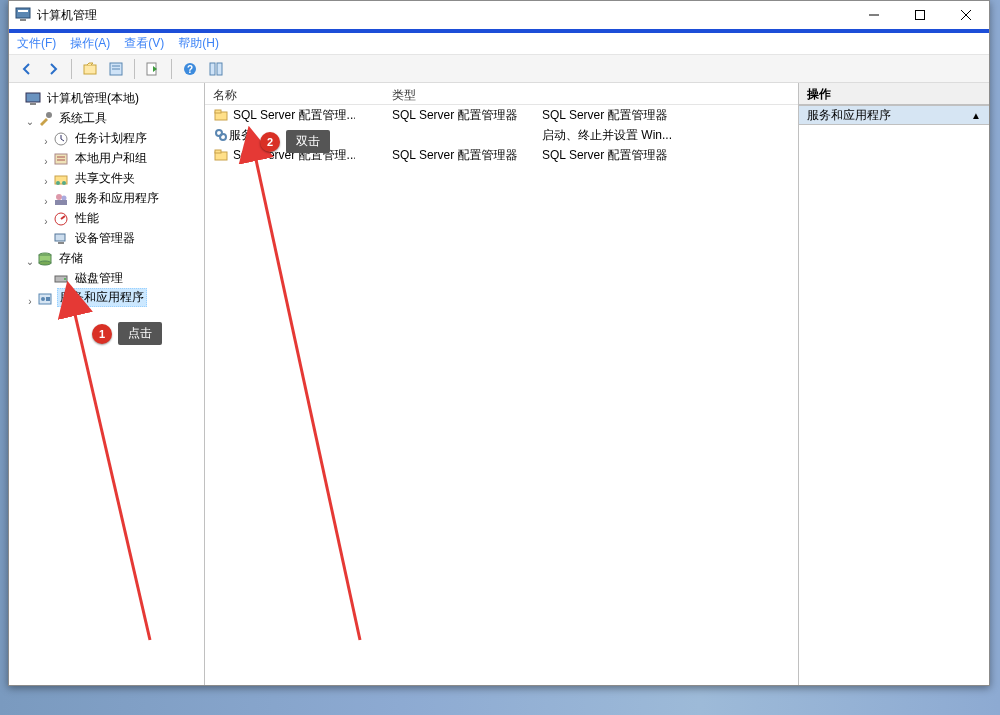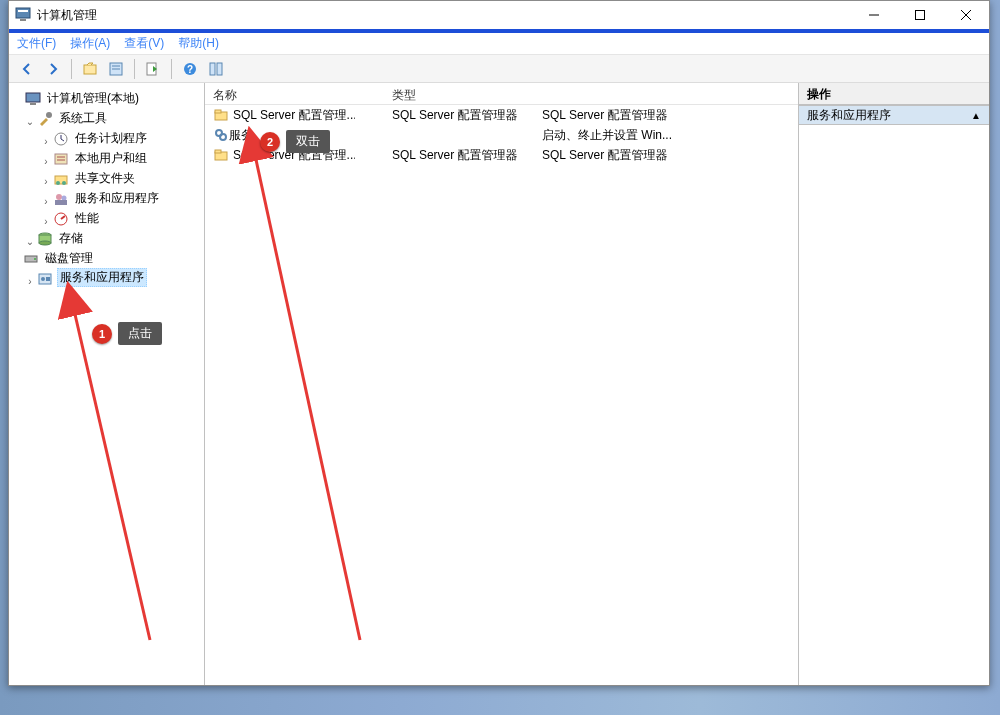--- a/index.html
+++ b/index.html
@@ -209,33 +209,43 @@
       <div class="tree-item" style="padding-left:30px">
         <span class="exp">›</span>
         <span class="ic">
             <svg viewBox="0 0 16 16">
               <circle cx="8" cy="8" r="6" fill="#fff" stroke="#c33"></circle>
               <path d="M8 8l4-3" stroke="#c33" stroke-width="2"></path>
             </svg>
           </span>
         <span class="lbl">性能</span>
       </div>
+      <div class="tree-item" style="padding-left:30px">
+        <span class="exp"></span>
+        <span class="ic">
+            <svg viewBox="0 0 16 16">
+              <rect x="2" y="3" width="10" height="7" fill="#cde" stroke="#579"></rect>
+              <rect x="5" y="11" width="6" height="2" fill="#888"></rect>
+            </svg>
+          </span>
+        <span class="lbl">设备管理器</span>
+      </div>
 
       <div class="tree-item" style="padding-left:14px">
         <span class="exp">⌄</span>
         <span class="ic">
             <svg viewBox="0 0 16 16">
               <ellipse cx="8" cy="4" rx="6" ry="2" fill="#9c7" stroke="#585"></ellipse>
               <rect x="2" y="4" width="12" height="8" fill="#9c7" stroke="#585"></rect>
               <ellipse cx="8" cy="12" rx="6" ry="2" fill="#7a5" stroke="#585"></ellipse>
             </svg>
           </span>
         <span class="lbl">存储</span>
       </div>
-      <div class="tree-item" style="">
+      <div class="tree-item" style="padding-left:30px">
         <span class="exp"></span>
         <span class="ic">
             <svg viewBox="0 0 16 16">
               <rect x="2" y="5" width="12" height="6" fill="#bbb" stroke="#666"></rect>
               <circle cx="12" cy="8" r="1" fill="#4a4"></circle>
             </svg>
           </span>
         <span class="lbl">磁盘管理</span>
       </div>
 

